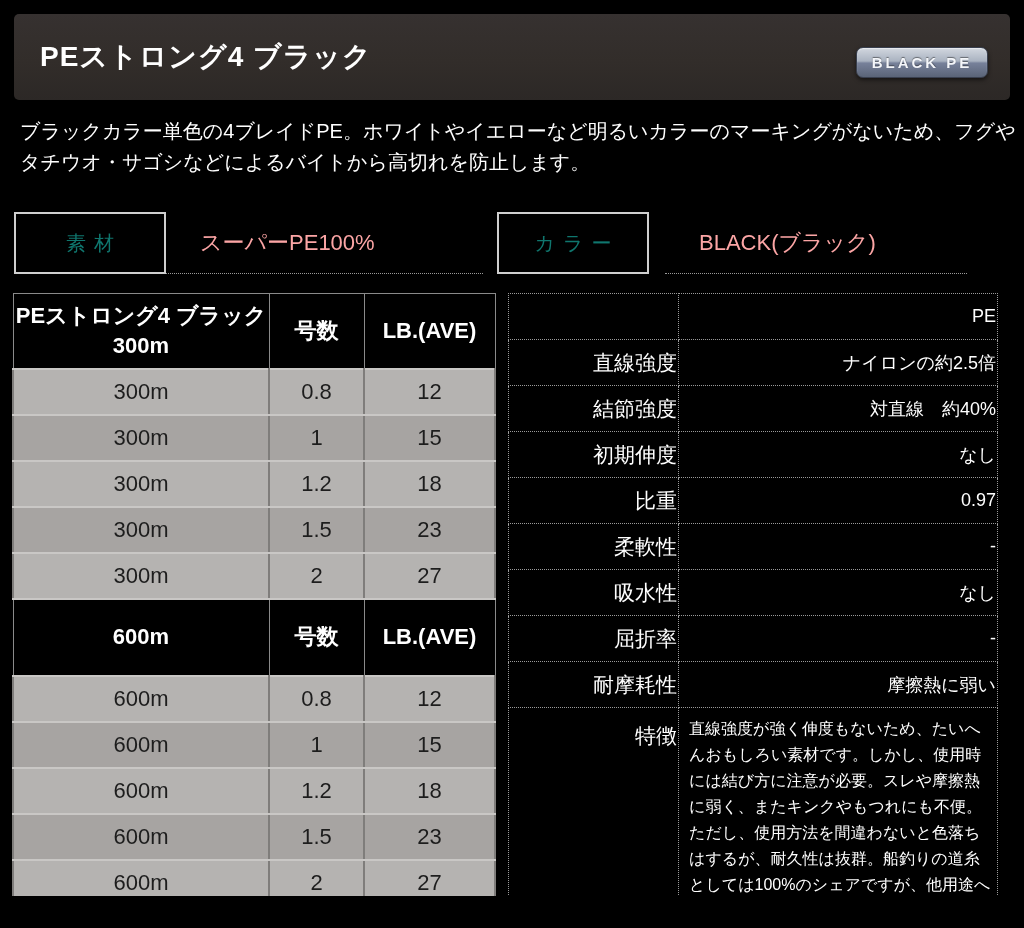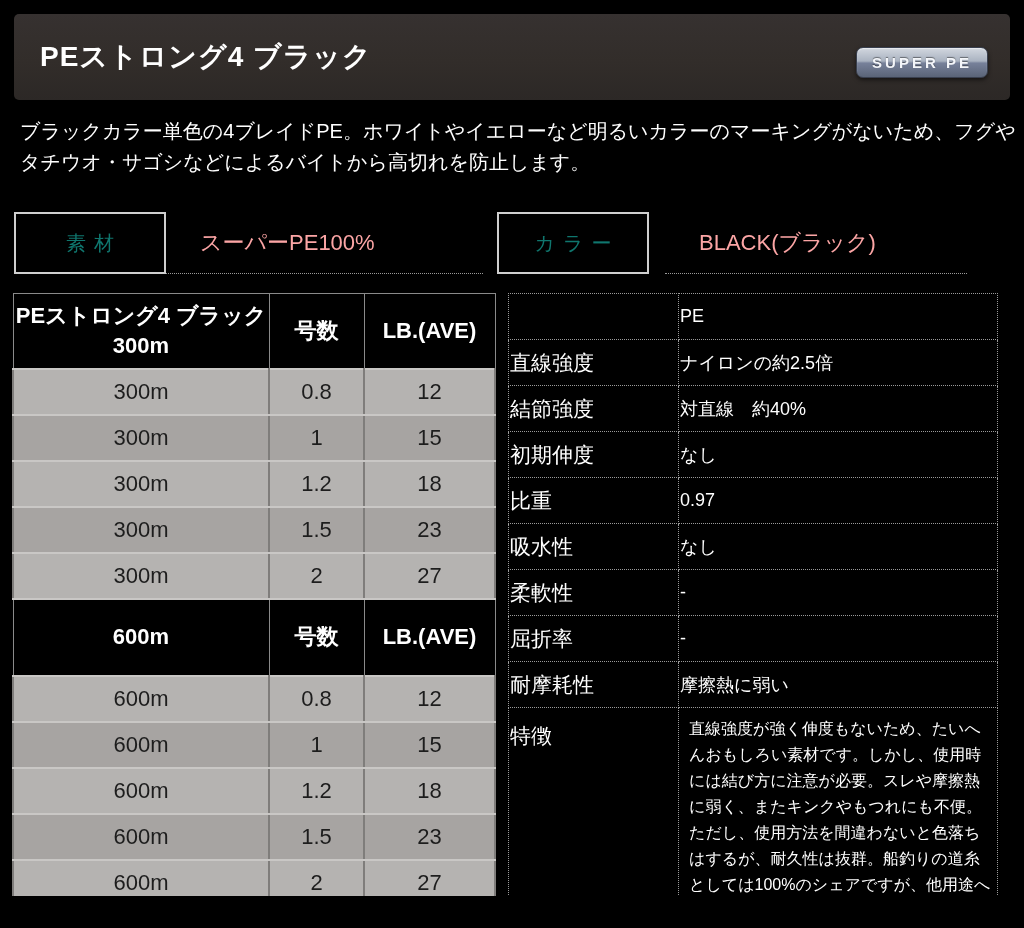--- a/index.html
+++ b/index.html
@@ -49,36 +49,36 @@
   .size-table tr.row-light td{background:#b5b3b1;}
   .size-table tr.row-dark td{background:#a7a4a2;}
 
   
   .spec-table{position:absolute;left:508px;top:293px;width:489px;
               border-collapse:collapse;table-layout:fixed;}
   .spec-table col.sc1{width:170px;}
   .spec-table col.sc2{width:319px;}
   .spec-table tr{height:46px;}
   .spec-table td{background:#000;color:#fff;border:1px dotted #9b9b9b;
-                 text-align:left;vertical-align:middle;}
+                 text-align:right;vertical-align:middle;}
   .spec-table td.sl{font-size:21px;}
   .spec-table td.sv{font-size:18px;}
   .spec-table tr.feature{height:213px;}
   .spec-table tr.feature td.sl{vertical-align:top;padding-top:14px;}
   .spec-table tr.feature td.sv{text-align:left;vertical-align:top;
                                font-size:16px;line-height:26px;padding:8px 6px 8px 10px;}
 </style>
 </head>
 <body>
 
 <div class="page">
 
   <header class="titlebar">
     <h1 class="title">PEストロング4 ブラック</h1>
-    <button class="badge">SUPER PE</button>
+    <button class="badge">BLACK PE</button>
   </header>
 
   <p class="desc">ブラックカラー単色の4ブレイドPE。ホワイトやイエローなど明るいカラーのマーキングがないため、フグやタチウオ・サゴシなどによるバイトから高切れを防止します。</p>
 
   <div class="attr attr-material">
     <span class="attr-box">素材</span>
     <span class="attr-val">スーパーPE100%</span>
   </div>
 
   <div class="attr attr-color">
@@ -177,26 +177,26 @@
       </tr>
       <tr>
         <td class="sl">初期伸度</td>
         <td class="sv">なし</td>
       </tr>
       <tr>
         <td class="sl">比重</td>
         <td class="sv">0.97</td>
       </tr>
       <tr>
+        <td class="sl">柔軟性</td>
+        <td class="sv">-</td>
+      </tr>
+      <tr>
         <td class="sl">吸水性</td>
         <td class="sv">なし</td>
-      </tr>
-      <tr>
-        <td class="sl">柔軟性</td>
-        <td class="sv">-</td>
       </tr>
       <tr>
         <td class="sl">屈折率</td>
         <td class="sv">-</td>
       </tr>
       <tr>
         <td class="sl">耐摩耗性</td>
         <td class="sv">摩擦熱に弱い</td>
       </tr>
       <tr class="feature">

